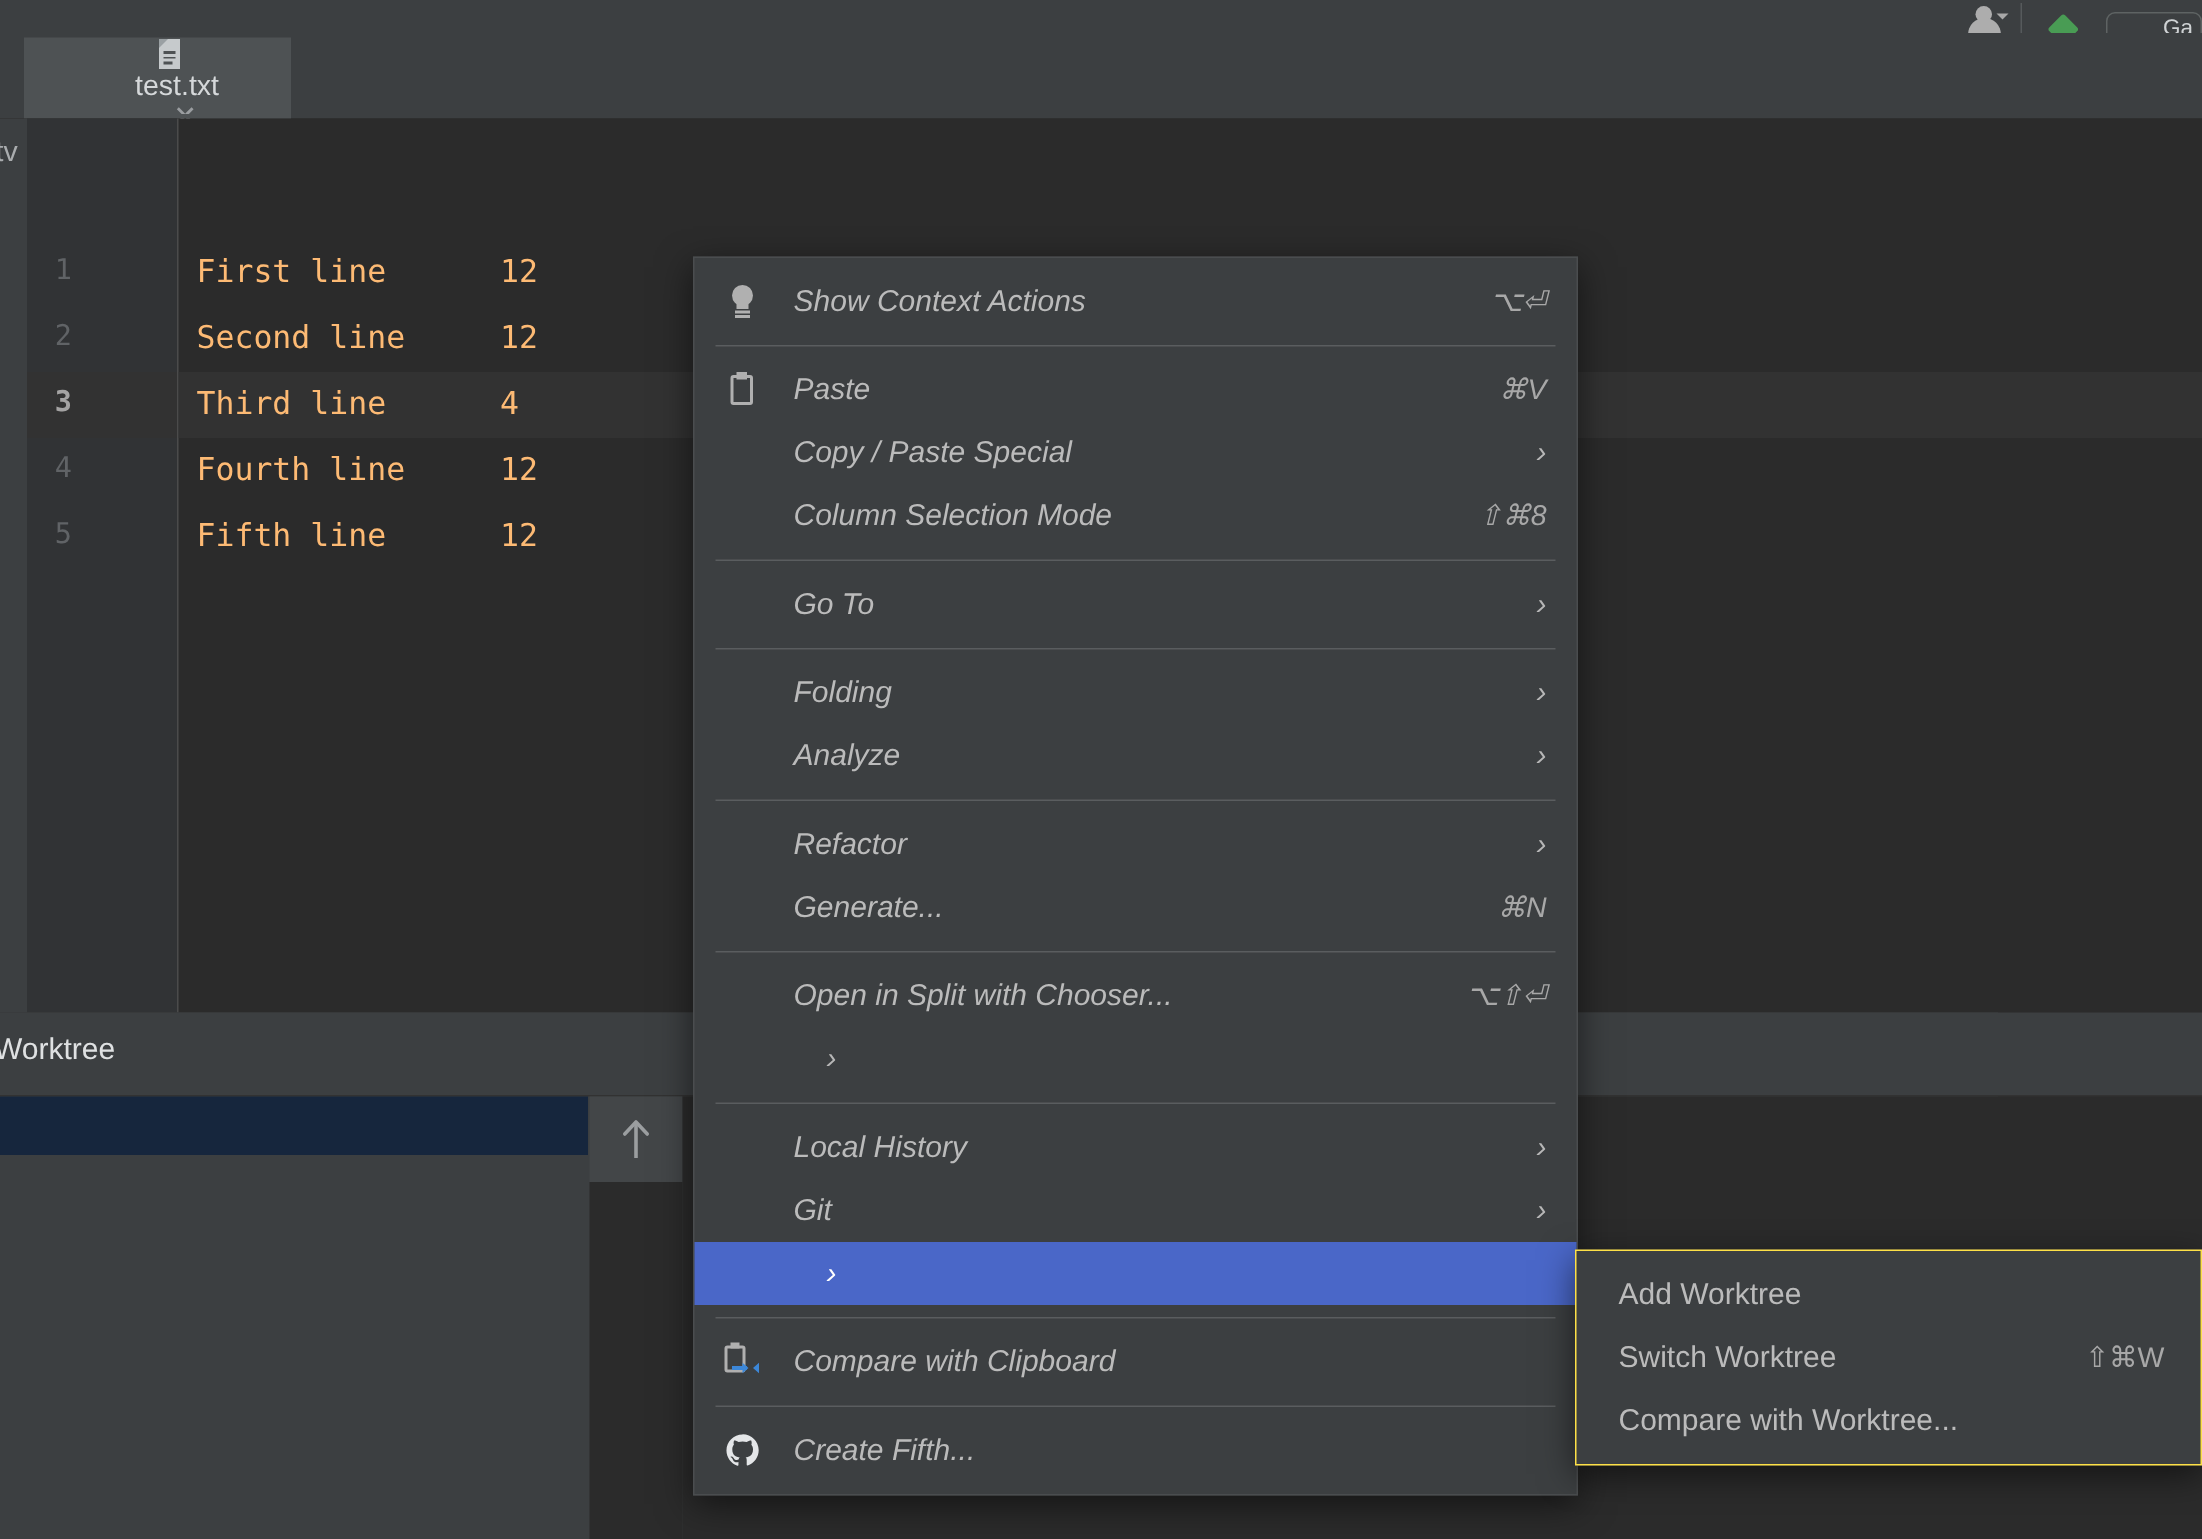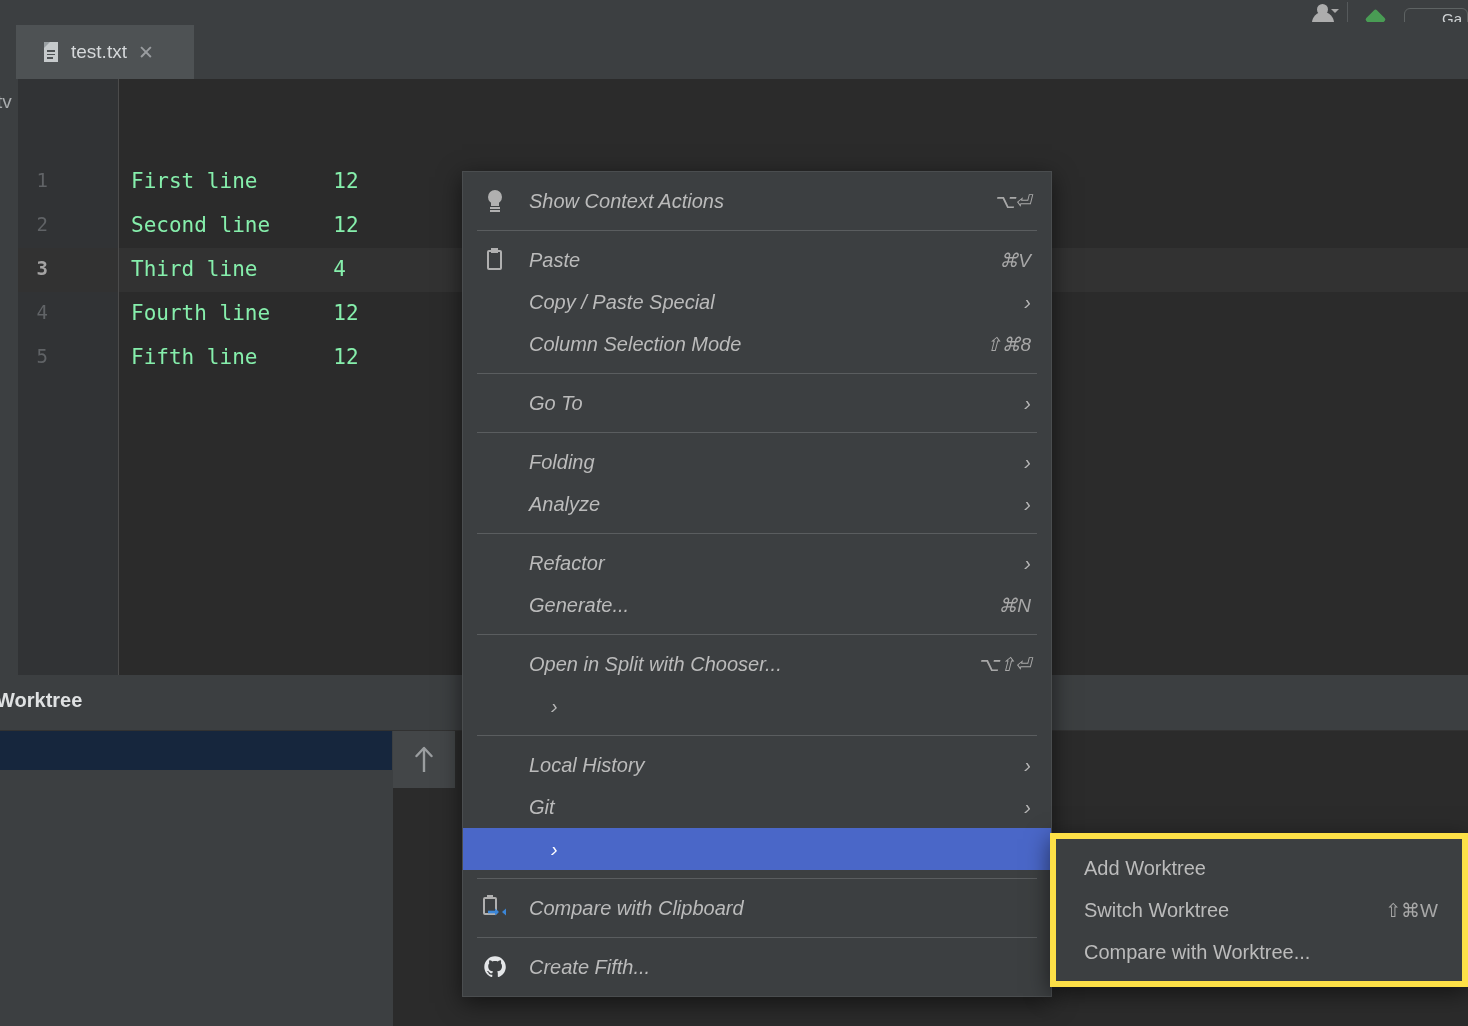--- a/index.html
+++ b/index.html
@@ -105,20 +105,21 @@
   }
   #editor-tab {
     position: absolute;
     left: 16px; top: 3px;
     width: 178px; height: 54px;
     background: #4e5254;
     display: flex;
     align-items: center;
     box-sizing: border-box;
     padding: 0 0 0 26px;
+    flex-direction: column;
   }
   #editor-tab::after {
     content: "";
     position: absolute;
     left: 0; bottom: 0;
     width: 178px; height: 3px;
     background: #4e5254;
   }
   .file-icon {
     width: 18px; height: 22px;
@@ -215,39 +216,38 @@
   }
   .code-hl {
     position: absolute;
     left: 0; right: 0;
     height: 44px;
     background: #323232;
   }
   .code-line {
     position: absolute;
     left: 12px;
-    color: #86efac;
+    color: #fdba74;
     font-family: "DejaVu Sans Mono", monospace;
     font-size: 21px;
     white-space: pre;
   }
   #editor-scroll-track {
     position: absolute;
     right: 0; top: 0;
     width: 14px; height: 596px;
     background: transparent;
   }
 
   
   #tool-window {
     position: absolute;
     left: 0; top: 675px;
     width: 1332px; height: 351px;
     background: #3c3f41;
-    font-weight: bold;
   }
   #tw-header {
     position: absolute;
     left: 0; top: 0;
     width: 1468px; height: 55px;
     background: #3c3f41;
     border-bottom: 1px solid #323232;
   }
   #tw-title {
     position: absolute;
@@ -391,21 +391,21 @@
   }
 
   .ic-gh { }
 
   
   #submenu {
     position: absolute;
     left: 1050px; top: 833px;
     width: 418px;
     background: #3c3f41;
-    border: 6px solid #fde047;
+    border: 1px solid #fde047;
     box-shadow: 0 6px 22px rgba(0,0,0,0.55);
     padding: 8px 0;
     box-sizing: border-box;
     z-index: 60;
   }
   .sub-item {
     height: 42px;
     display: flex;
     align-items: center;
     padding: 0 24px 0 28px;

